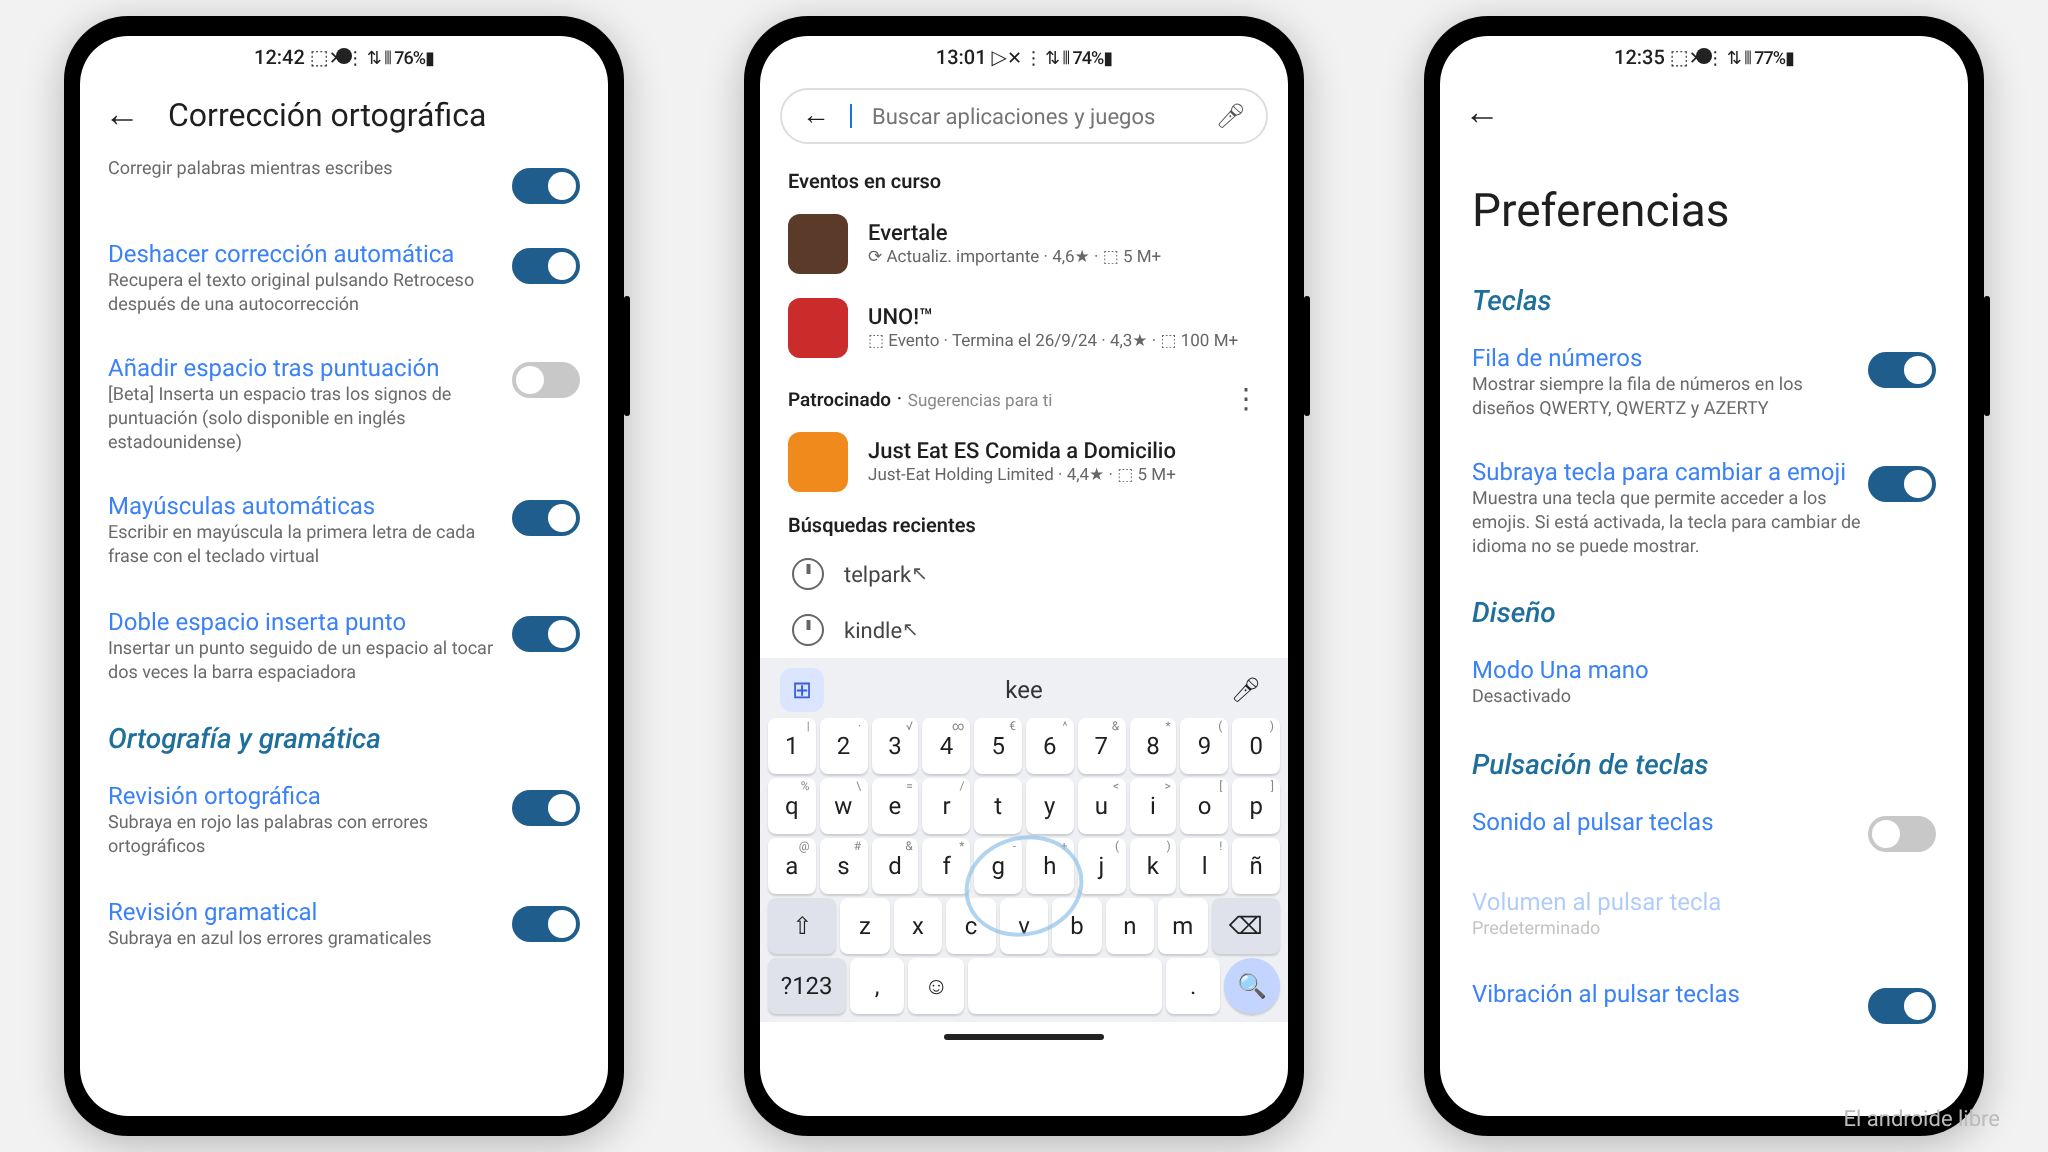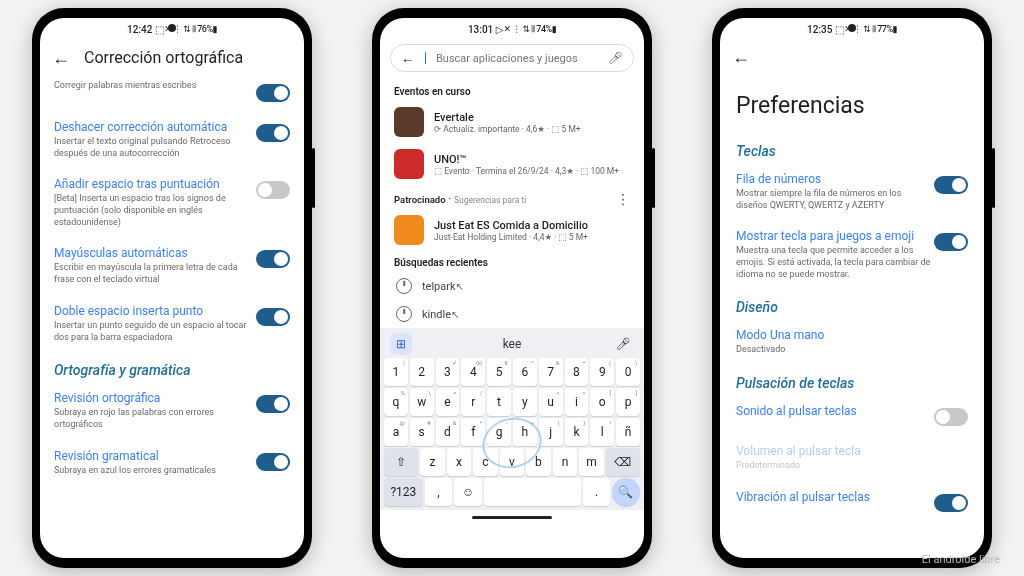--- a/index.html
+++ b/index.html
@@ -77,42 +77,42 @@
     <div class="content" id="p1-list">
         <div class="setting">
           <div class="text">
             <div class="desc">Corregir palabras mientras escribes</div>
           </div>
           <div class="toggle on"></div>
         </div>
         <div class="setting">
           <div class="text">
             <div class="title">Deshacer corrección automática</div>
-            <div class="desc">Insertar el texto original pulsando Retroceso después de una autocorrección</div>
+            <div class="desc">Recupera el texto original pulsando Retroceso después de una autocorrección</div>
           </div>
           <div class="toggle on"></div>
         </div>
         <div class="setting">
           <div class="text">
             <div class="title">Añadir espacio tras puntuación</div>
             <div class="desc">[Beta] Inserta un espacio tras los signos de puntuación (solo disponible en inglés estadounidense)</div>
           </div>
           <div class="toggle off"></div>
         </div>
         <div class="setting">
           <div class="text">
             <div class="title">Mayúsculas automáticas</div>
             <div class="desc">Escribir en mayúscula la primera letra de cada frase con el teclado virtual</div>
           </div>
           <div class="toggle on"></div>
         </div>
         <div class="setting">
           <div class="text">
             <div class="title">Doble espacio inserta punto</div>
-            <div class="desc">Insertar un punto seguido de un espacio al tocar dos para la barra espaciadora</div>
+            <div class="desc">Insertar un punto seguido de un espacio al tocar dos veces la barra espaciadora</div>
           </div>
           <div class="toggle on"></div>
         </div>
         <div class="section-label">Ortografía y gramática</div>
         <div class="setting">
           <div class="text">
             <div class="title">Revisión ortográfica</div>
             <div class="desc">Subraya en rojo las palabras con errores ortográficos</div>
           </div>
           <div class="toggle on"></div>
@@ -268,21 +268,21 @@
         <div class="section-label">Teclas</div>
         <div class="setting">
           <div class="text">
             <div class="title">Fila de números</div>
             <div class="desc">Mostrar siempre la fila de números en los diseños QWERTY, QWERTZ y AZERTY</div>
           </div>
           <div class="toggle on"></div>
         </div>
         <div class="setting">
           <div class="text">
-            <div class="title">Mostrar tecla para juegos a emoji</div>
+            <div class="title">Subraya tecla para cambiar a emoji</div>
             <div class="desc">Muestra una tecla que permite acceder a los emojis. Si está activada, la tecla para cambiar de idioma no se puede mostrar.</div>
           </div>
           <div class="toggle on"></div>
         </div>
         <div class="section-label">Diseño</div>
         <div class="setting">
           <div class="text">
             <div class="title">Modo Una mano</div>
             <div class="desc">Desactivado</div>
           </div>

